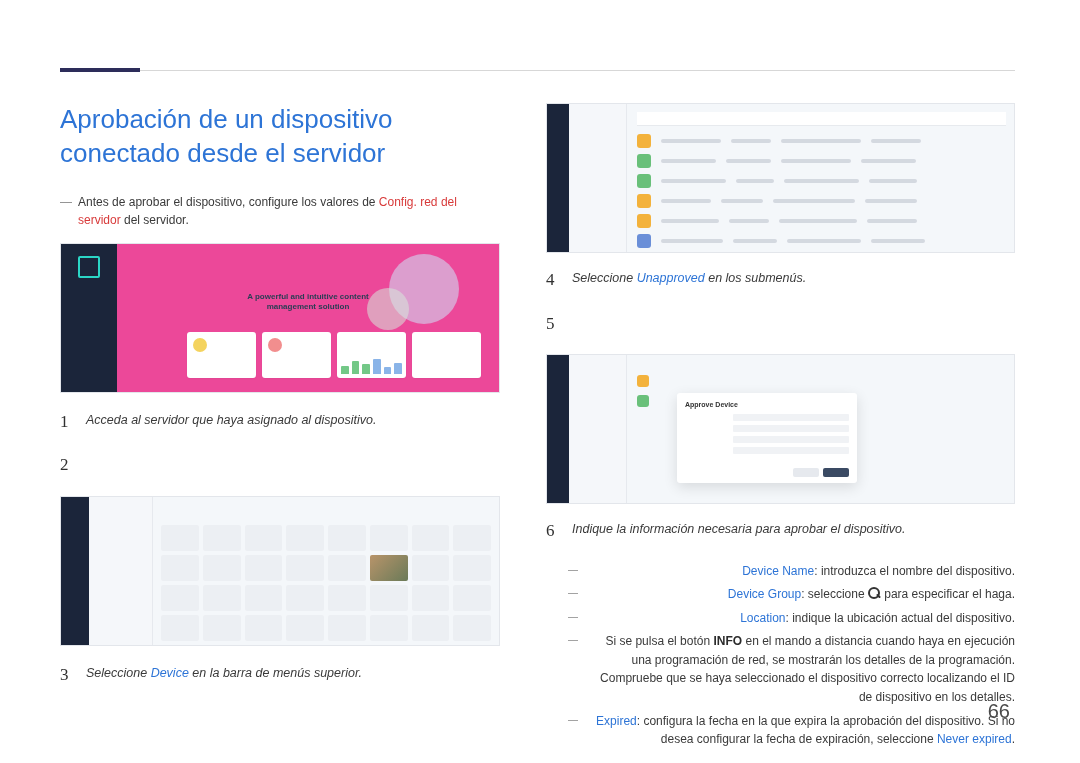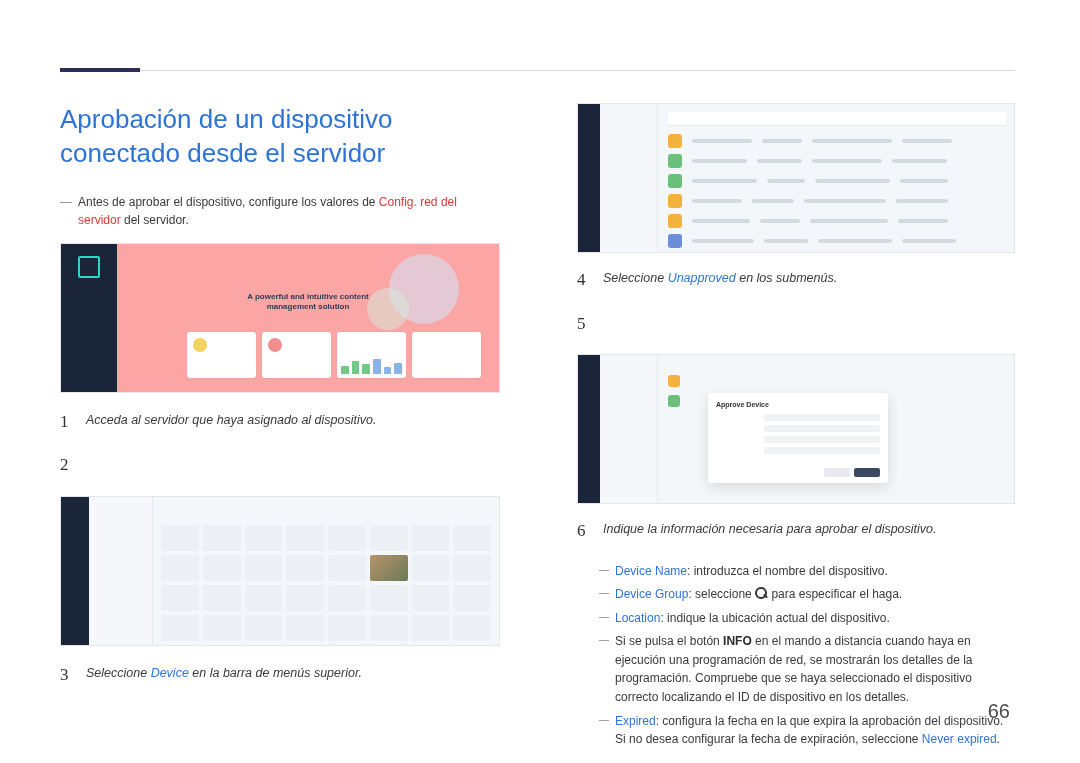--- a/index.html
+++ b/index.html
@@ -1,33 +1,33 @@
 <!DOCTYPE html>
 <html><head>
 <meta charset="utf-8">
 <style>
   * { margin: 0; padding: 0; box-sizing: border-box; }
   html, body { width: 1080px; height: 763px; background: #ffffff; font-family: Arial, Helvetica, sans-serif; color: #3a3a3a; }
   .page { width: 1080px; height: 763px; position: relative; padding: 48px 65px 40px 60px; }
   .top-rule { position: absolute; top: 70px; left: 60px; right: 65px; height: 1px; background: #d7d7d7; }
   .top-accent { position: absolute; top: 68px; left: 60px; width: 80px; height: 4px; background: #2d2d5a; }
-  .columns { display: flex; gap: 77px; margin-top: 55px; }
+  .columns { display: flex; gap: 46px; margin-top: 55px; }
   .col { flex: 1; min-width: 0; }
   .col-left { flex: 0 0 440px; }
   .col-right { flex: 1; }
   h1 { color: #2d74d6; font-weight: 400; font-size: 26px; line-height: 1.3; margin-bottom: 22px; }
   .intro { font-size: 12px; line-height: 1.5; margin-bottom: 14px; display: flex; }
   .intro .dash { color: #888; padding-right: 6px; }
   .red { color: #d83a3a; }
   .blue { color: #2d74d6; }
   .screenshot { width: 100%; background: #f4f7fa; border: 1px solid #e3e6eb; position: relative; overflow: hidden; }
   .shot-a { height: 150px; margin-bottom: 16px; }
   .shot-a .side { position: absolute; left: 0; top: 0; bottom: 0; width: 56px; background: #1b253a; }
   .shot-a .side .logo { position:absolute; top:12px; left:50%; transform:translateX(-50%); width:22px; height:22px; border:2px solid #2bd6c6; border-radius:2px; }
-  .shot-a .hero { position: absolute; left: 56px; top: 0; right: 0; bottom: 0; background: #fca5a5; }
+  .shot-a .hero { position: absolute; left: 56px; top: 0; right: 0; bottom: 0; background: #ec4899; }
   .shot-a .tag { position: absolute; left: 50%; top: 48px; transform: translateX(-50%); width: 160px; text-align: center; color: #2b3d55; font-size: 8px; line-height: 1.3; font-weight: 600; }
   .shot-a .blob { position: absolute; border-radius: 50%; opacity: 0.55; }
   .shot-a .b1 { width: 70px; height: 70px; background: #cfe5f9; top: 10px; right: 40px; }
   .shot-a .b2 { width: 42px; height: 42px; background: #d7e7da; top: 44px; right: 90px; }
   .shot-a .cards { position: absolute; left: 70px; top: 88px; right: 18px; bottom: 14px; display: flex; gap: 6px; }
   .shot-a .card { flex: 1; background: #fff; border-radius: 3px; box-shadow: 0 1px 2px rgba(0,0,0,.05); position: relative; }
   .shot-a .card .dot { width: 14px; height: 14px; border-radius: 50%; position: absolute; top: 6px; left: 6px; }
   .shot-a .bars { position: absolute; left: 4px; right: 4px; bottom: 4px; height: 18px; display: flex; align-items: flex-end; gap: 3px; }
   .shot-a .bars span { flex: 1; border-radius: 1px 1px 0 0; }
   .shot-b { height: 150px; margin-top: 6px; margin-bottom: 16px; }
@@ -54,21 +54,21 @@
   .shot-d .dialog .lbl { width: 42px; color: #888; }
   .shot-d .dialog .val { flex: 1; height: 7px; background: #f0f2f5; border-radius: 1px; }
   .shot-d .dialog .btns { position: absolute; right: 8px; bottom: 6px; display: flex; gap: 4px; }
   .shot-d .dialog .btn { width: 26px; height: 9px; border-radius: 2px; }
 
   ol.steps { list-style: none; counter-reset: none; }
   ol.steps > li { display: flex; align-items: flex-start; gap: 14px; font-size: 12.5px; line-height: 1.5; margin-bottom: 18px; }
   ol.steps > li .num { font-size: 17px; font-weight: 400; color: #303030; min-width: 12px; font-family: Georgia, 'Times New Roman', serif; }
   ol.steps > li .txt { flex: 1; padding-top: 2px; font-style: italic; }
 
-  ul.sublist { list-style: none; margin-top: 2px; margin-left: 22px; }
+  ul.sublist { list-style: none; margin-top: 2px; margin-left: 22px; text-align: right; }
   ul.sublist > li { font-size: 12px; line-height: 1.55; padding-left: 16px; position: relative; margin-bottom: 5px; }
   ul.sublist > li::before { content: "―"; position: absolute; left: 0; top: 0; color: #888; font-size: 10px; }
   .bold { font-weight: 700; color: #2b2b2b; }
   .mag { display: inline-block; width: 13px; height: 13px; vertical-align: -2px; position: relative; }
   .mag::before { content: ""; position: absolute; width: 8px; height: 8px; border: 2px solid #333; border-radius: 50%; top: 0; left: 0; }
   .mag::after { content: ""; position: absolute; width: 5px; height: 2px; background: #333; top: 8px; left: 8px; transform: rotate(45deg); border-radius: 1px; }
 
   .page-number { position: absolute; right: 70px; bottom: 40px; font-size: 20px; color: #4a4a4a; }
 </style>
 </head>

